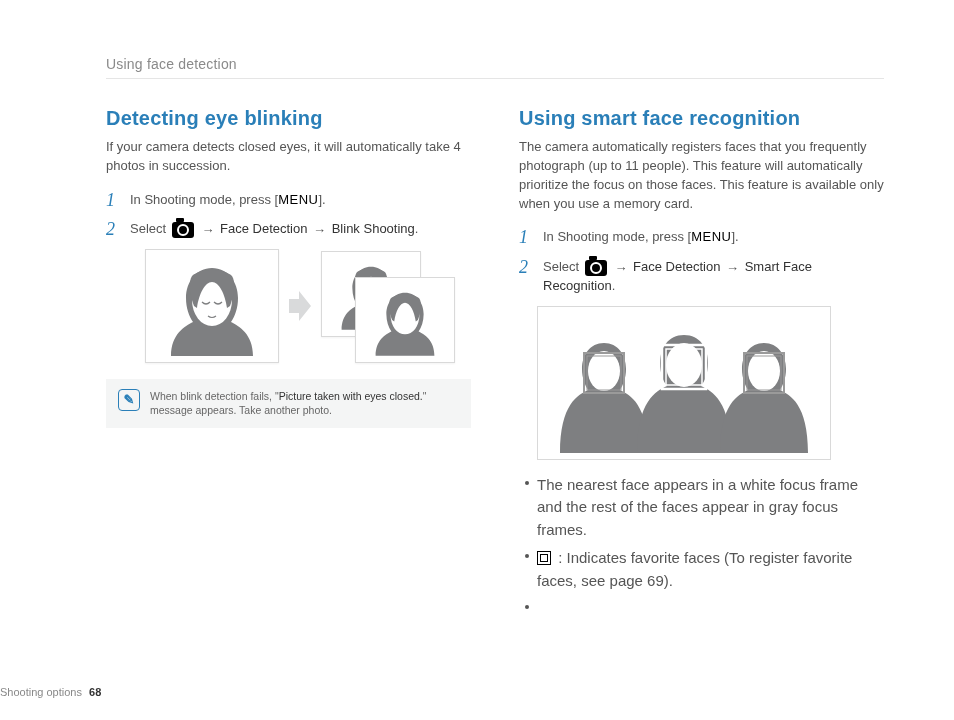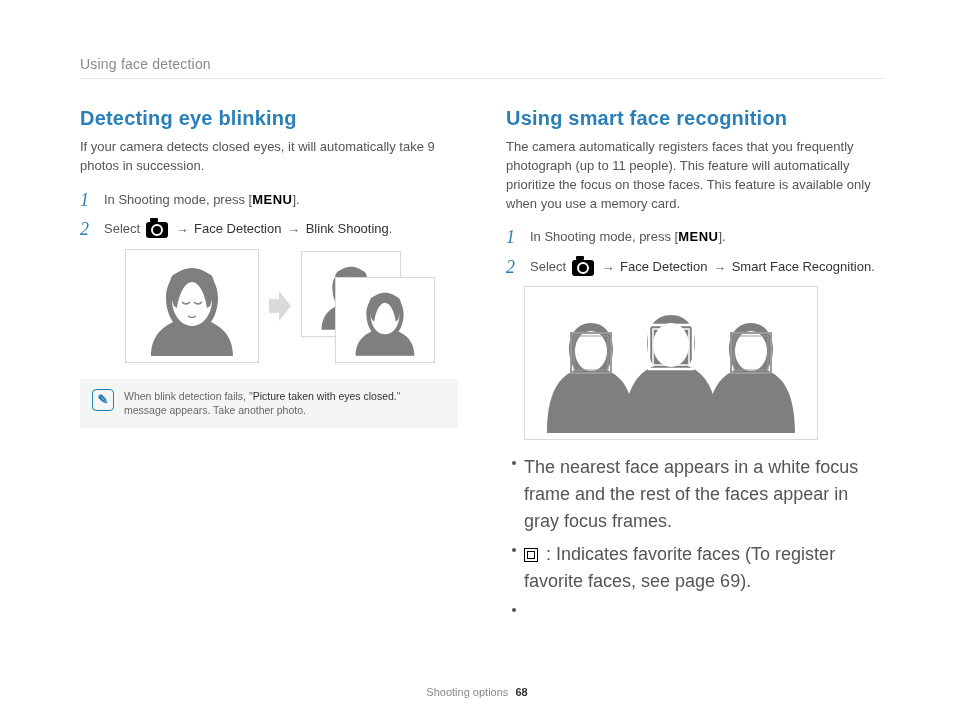--- a/index.html
+++ b/index.html
@@ -1,65 +1,65 @@
 <!DOCTYPE html>
 <html><head>
 <meta charset="utf-8">
 <style>
   html,body{margin:0;padding:0;background:#fff;font-family:"Helvetica Neue",Helvetica,Arial,sans-serif;color:#555;font-weight:300}
-  .page{width:954px;height:720px;position:relative;box-sizing:border-box;padding:56px 70px 40px 80px}
+  .page{width:954px;height:720px;position:relative;box-sizing:border-box;padding:56px 70px 40px 106px}
   .header{font-size:14px;color:#8a8a8a;border-bottom:1px solid #e5e5e5;padding-bottom:6px;letter-spacing:.2px}
   .cols{display:flex;gap:48px;margin-top:28px}
   .col{flex:1;min-width:0}
   h2{font-size:20px;font-weight:700;color:#2a7fb8;margin:0 0 8px 0;letter-spacing:.2px}
   p{font-size:13px;line-height:1.45;margin:0 0 14px 0;color:#555}
   ol{list-style:none;padding:0;margin:0}
   ol>li{display:flex;align-items:flex-start;gap:10px;margin-bottom:10px;font-size:13px;line-height:1.5}
   .num{font-style:italic;font-family:Georgia,"Times New Roman",serif;font-size:18px;color:#2a7fb8;line-height:1;margin-top:1px;min-width:14px}
   .step .text{flex:1}
   .strong{font-weight:400;color:#333}
-  .menu-label{font-weight:700;color:#000;letter-spacing:.5px}
+  .menu-label{font-weight:400;color:#000;letter-spacing:.5px}
   .arrow{padding:0 2px}
   .cam{display:inline-flex;align-items:center;justify-content:center;width:22px;height:16px;background:#000;border-radius:3px;position:relative;top:3px;margin:0 2px}
   .cam::before{content:"";position:absolute;top:-4px;left:4px;width:8px;height:4px;background:#000;border-radius:1px}
   .cam::after{content:"";width:8px;height:8px;border:2px solid #fff;border-radius:50%}
   .illus{display:flex;align-items:center;justify-content:center;gap:10px;margin:8px 0 16px 18px}
   .frame{border:1px solid #d9d9d9;padding:6px;background:#fff;box-shadow:0 1px 2px rgba(0,0,0,.05)}
   .frame.lg{width:120px;height:100px}
   .frame.sm{width:86px;height:72px}
   .stack{position:relative;width:130px;height:110px}
   .stack .frame.sm.back{position:absolute;left:0;top:0}
   .stack .frame.sm.front{position:absolute;left:34px;top:26px}
   .face{width:100%;height:100%;display:block}
   .big-arrow{width:22px;height:30px}
   .note{display:flex;align-items:flex-start;gap:10px;background:#f4f5f5;padding:10px 12px;margin:8px 0 0 0}
   .note-icon{flex:none;width:20px;height:20px;border:1.5px solid #2a7fb8;border-radius:4px;display:flex;align-items:center;justify-content:center;color:#2a7fb8;font-size:13px;font-weight:600}
   .note-text{font-size:10.5px;line-height:1.4;color:#666}
   .bullets{list-style:none;padding:0;margin:8px 0 0 6px}
-  .bullets>li{display:flex;gap:8px;font-size:18px;line-height:1.5;margin-bottom:6px}
+  .bullets>li{display:flex;gap:8px;font-size:15px;line-height:1.5;margin-bottom:6px}
   .dot{flex:none;width:4px;height:4px;background:#555;border-radius:50%;margin-top:7px}
   .sq{display:inline-block;width:12px;height:12px;border:1.5px solid #000;position:relative;top:2px;margin-right:3px;background:#fff}
   .sq.dbl::after{content:"";position:absolute;inset:2px;border:1px solid #000}
   .group-illus{margin:8px 0 14px 18px;border:1px solid #d9d9d9;padding:6px;width:280px}
   .group-inner{height:140px;overflow:hidden}
-  .footer{position:absolute;bottom:22px;left:0;right:0;text-align:center;font-size:11px;color:#888}
+  .footer{position:absolute;bottom:22px;left:0;right:0;font-size:11px;color:#888}
   .footer .pn{color:#333;font-weight:600;margin-left:4px}
   svg{display:block}
 </style>
 </head>
 <body>
 
 <div class="page">
   <div class="header">Using face detection</div>
 
   <div class="cols">
 
     <div class="col">
       <h2>Detecting eye blinking</h2>
-      <p>If your camera detects closed eyes, it will automatically take 9 photos in succession.</p>
+      <p>If your camera detects closed eyes, it will automatically take 4 photos in succession.</p>
 
       <ol>
         <li class="step">
           <span class="num">1</span>
           <span class="text">
             <span>In Shooting mode, press [</span><span class="menu-label">MENU</span><span>].</span>
           </span>
         </li>
         <li class="step">
           <span class="num">2</span>

